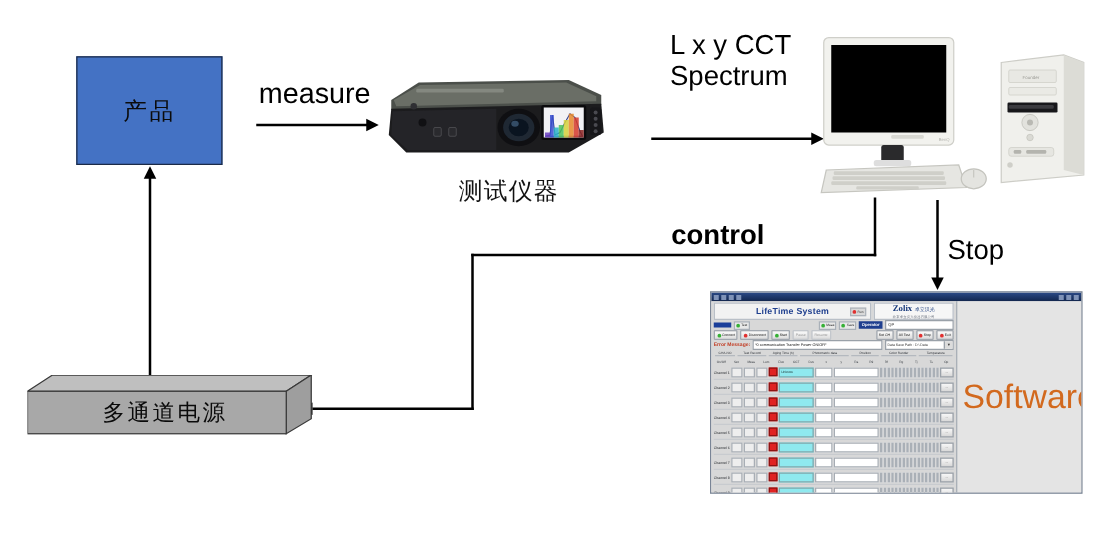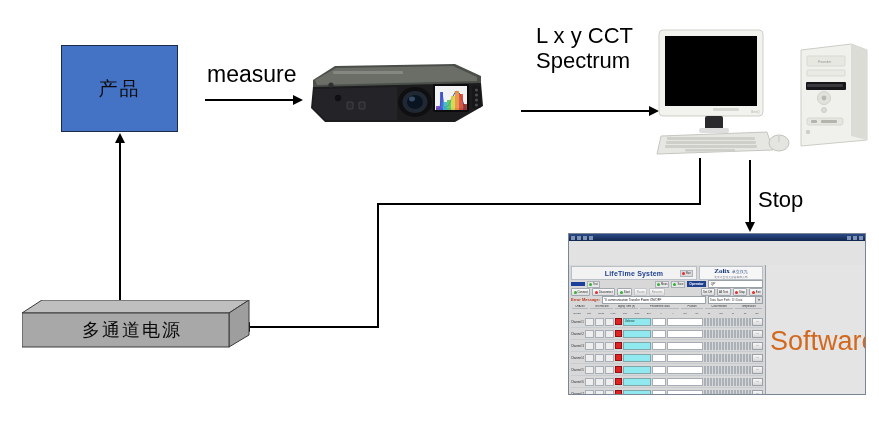--- a/index.html
+++ b/index.html
@@ -137,21 +137,20 @@
     padding: 0 2px;
     gap: 2px;
   }
   .sw-tb-dot {
     width: 4px; height: 4px;
     background: #7f93b8;
   }
   #sw-body {
     display: flex;
     height: calc(100% - 7px);
-    margin-top: 24px;
   }
   #sw-left {
     width: 201px;
     background: #d8d8d8;
     border-right: 1px solid #9aa3ad;
   }
   #sw-right {
     flex: 1;
     background: #e4e4e4;
     display: flex;
@@ -476,20 +475,21 @@
         <rect x="158" y="46" width="4" height="6" fill="#8e2420" opacity="0.85"></rect>
       </g>
 
       <rect x="167" y="28" width="9" height="22" rx="2" fill="#17171a"></rect>
       <circle cx="171.5" cy="32" r="1.6" fill="#4a4a50"></circle>
       <circle cx="171.5" cy="37" r="1.6" fill="#4a4a50"></circle>
       <circle cx="171.5" cy="42" r="1.6" fill="#4a4a50"></circle>
       <circle cx="171.5" cy="47" r="1.6" fill="#4a4a50"></circle>
     </svg>
   </div>
+  <div class="abs" id="label-instrument">测试仪器</div>
 
   <div class="abs edge-label" id="label-lxycct"><span>L x y CCT</span><br><span>Spectrum</span></div>
   <div class="abs hline" style="left:521px; top:110px; width:130px;"></div>
   <div class="abs arrow-right" style="left:649px; top:106px;"></div>
 
   <div class="abs" id="computer">
     <svg width="222" height="132" viewBox="0 0 222 132">
 
       <rect x="4" y="2" width="104" height="86" rx="4" fill="#f2f2ee" stroke="#cfcfc9" stroke-width="1"></rect>
       <rect x="10" y="8" width="92" height="70" fill="#000000"></rect>
@@ -520,20 +520,21 @@
       <circle cx="169" cy="70" r="6.5" fill="#e2e2dd" stroke="#c9c9c3" stroke-width="0.8"></circle>
       <circle cx="169" cy="70" r="2.4" fill="#b9b9b3"></circle>
       <circle cx="169" cy="82" r="2.6" fill="#dadad4" stroke="#c4c4be" stroke-width="0.6"></circle>
       <rect x="152" y="90" width="36" height="7" rx="2" fill="#e6e6e1" stroke="#cdcdc7" stroke-width="0.6"></rect>
       <rect x="156" y="92" width="6" height="3" rx="1" fill="#b4b4ae"></rect>
       <rect x="166" y="92" width="16" height="3" rx="1" fill="#b4b4ae"></rect>
       <circle cx="153" cy="104" r="2.2" fill="#cfcfc9"></circle>
     </svg>
   </div>
 
+  <div class="abs edge-label" id="label-control">control</div>
   <div class="abs vline" style="left:699px; top:158px; height:47px;"></div>
   <div class="abs hline" style="left:377px; top:203px; width:324px;"></div>
   <div class="abs vline" style="left:377px; top:203px; height:125px;"></div>
   <div class="abs hline" style="left:250px; top:326px; width:129px;"></div>
   <div class="abs arrow-left" style="left:240px; top:322px;"></div>
 
   <div class="abs edge-label" id="label-data">Stop</div>
   <div class="abs vline" style="left:749px; top:160px; height:64px;"></div>
   <div class="abs arrow-down" style="left:745px; top:222px;"></div>
 

